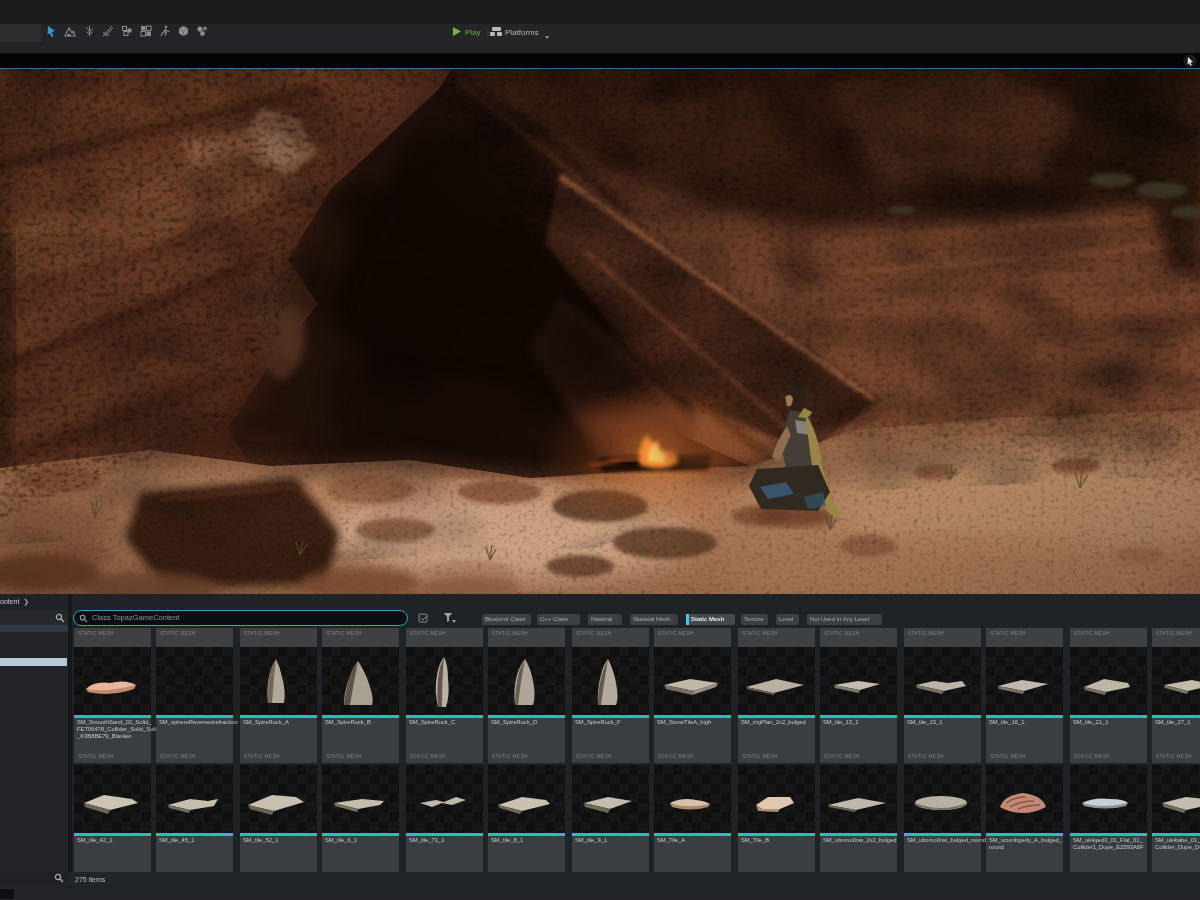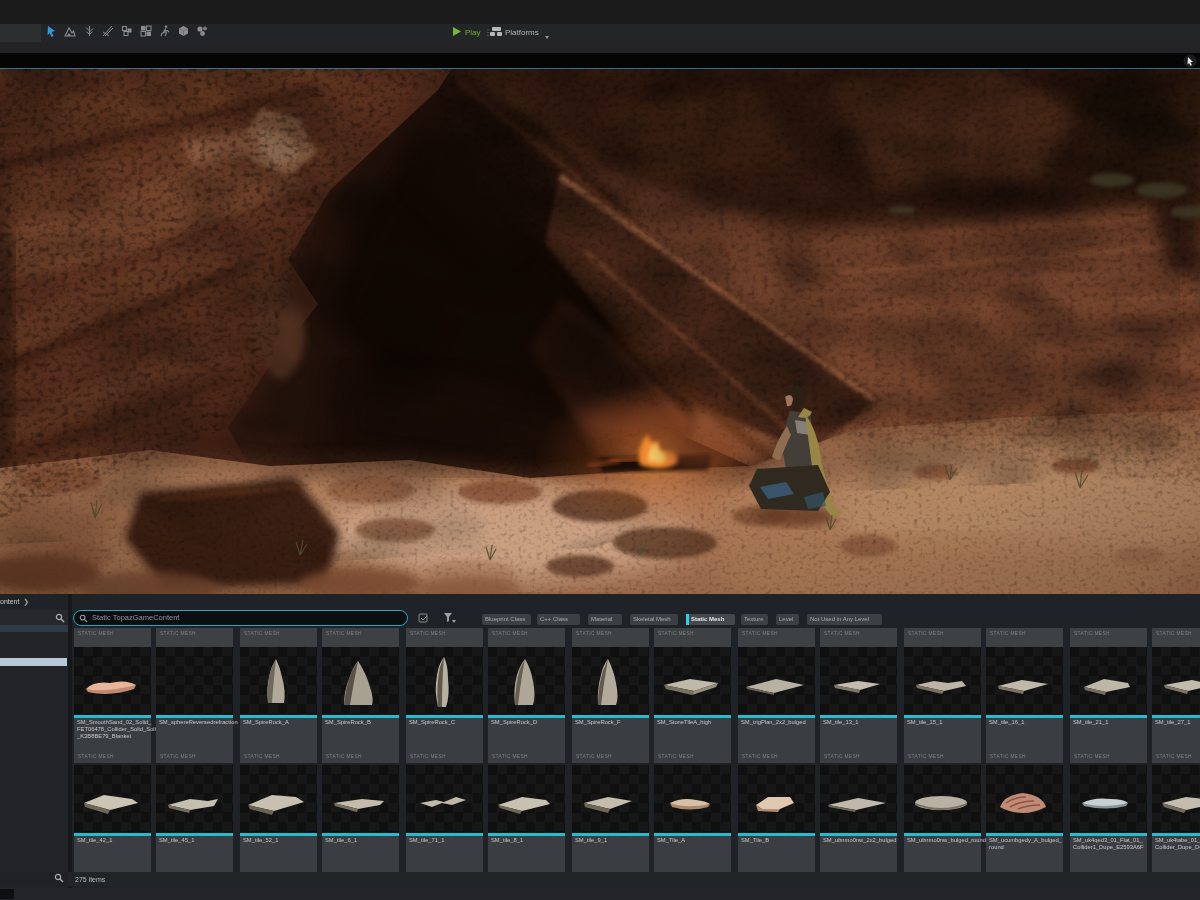--- a/index.html
+++ b/index.html
@@ -308,21 +308,21 @@
     </svg>
   <div style="position:absolute;left:0;top:31px;width:68px;height:7px;background:#2e3a46"></div>
   <div style="position:absolute;left:0;top:64px;width:67px;height:8px;background:#b7c9d6"></div>
   <div style="position:absolute;left:68px;top:0px;width:4px;height:306px;background:#17181a"></div>
 
   <div style="position:absolute;left:73px;top:16px;width:335px;height:16px;border:1.5px solid #2ba3c4;border-radius:9px;background:#0c0e10;box-sizing:border-box"></div>
   <svg style="position:absolute;left:79px;top:20px" width="9" height="9" viewBox="0 0 10 10">
       <circle cx="4" cy="4" r="2.6" fill="none" stroke="#9aa0a4" stroke-width="1.2"></circle>
       <path d="M6 6 L9 9" stroke="#9aa0a4" stroke-width="1.4"></path>
     </svg>
-  <div style="position:absolute;left:92px;top:19px;font-size:7.5px;color:#8e9598">Static TopazGameContent</div>
+  <div style="position:absolute;left:92px;top:19px;font-size:7.5px;color:#8e9598">Class TopazGameContent</div>
   <svg style="position:absolute;left:418px;top:18px" width="12" height="12" viewBox="0 0 12 12">
       <rect x="1" y="2" width="8" height="8" rx="1" fill="none" stroke="#8a8f92"></rect>
       <path d="M3 6 l2 2 l4 -4" stroke="#8a8f92" fill="none"></path>
     </svg>
   <svg style="position:absolute;left:443px;top:18px" width="14" height="12" viewBox="0 0 14 12">
       <path d="M1 1 L9 1 L6 5 L6 9 L4 10 L4 5 Z" fill="#9aa0a4"></path>
       <path d="M9 8 l4 0 l-2 3 Z" fill="#9aa0a4"></path>
     </svg>
   <div style="position:absolute;left:482px;top:19.5px;width:49px;height:11px;background:#3c3f43;border-radius:2px">
       <div style="position:absolute;left:3px;top:2.5px;font-size:6px;white-space:nowrap;color:#a8acb0;font-weight:normal">Blueprint Class</div>

